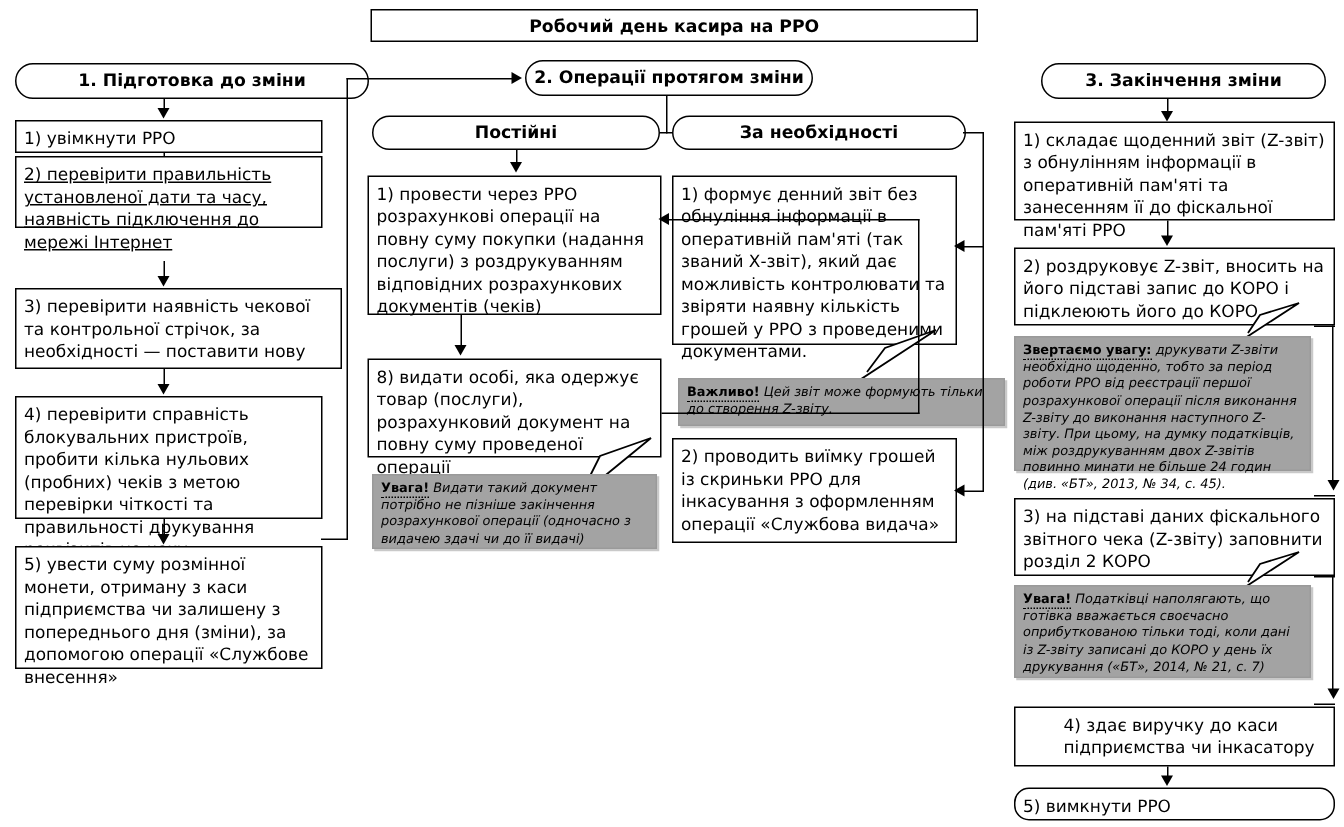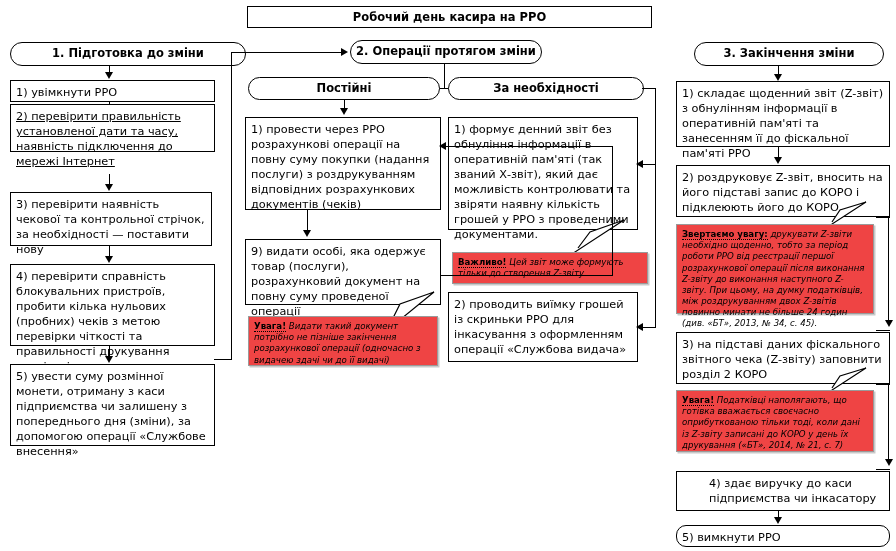--- a/index.html
+++ b/index.html
@@ -9,21 +9,21 @@
     color:#000;
   }
   .node{position:absolute;box-sizing:border-box;background:#fff;border:1.4px solid #000;}
   .rect{border-radius:0;}
   .pill{border-radius:22px;display:flex;align-items:center;justify-content:center;}
   .pill .txt{font-weight:bold;font-size:11.5px;text-align:center;line-height:1.15;}
   .title{display:flex;align-items:center;justify-content:center;}
   .title .txt{font-weight:bold;font-size:11.5px;}
   .step{padding:4px 5px 3px 5px;}
   .step .txt{font-size:11.3px;line-height:1.33;display:block;}
-  .note{border:1.2px solid #9a9a9a;background:#ef4444;box-shadow:1.5px 1.5px 0 0 #c9c9c9;}
+  .note{border:1.2px solid #9a9a9a;background:#a3a3a3;box-shadow:1.5px 1.5px 0 0 #c9c9c9;}
   .note .txt{font-size:8.6px;line-height:1.3;font-style:italic;display:block;}
   .note b{font-style:normal;font-weight:bold;border-bottom:1px dotted #000;}
   .line{position:absolute;background:#000;}
   .h{height:1.4px;}
   .v{width:1.4px;}
   .arrow{position:absolute;width:0;height:0;}
   .arr-down{border-left:4.5px solid transparent;border-right:4.5px solid transparent;border-top:7px solid #000;}
   .arr-right{border-top:4.5px solid transparent;border-bottom:4.5px solid transparent;border-left:7px solid #000;}
   .arr-left{border-top:4.5px solid transparent;border-bottom:4.5px solid transparent;border-right:7px solid #000;}
   .leader{position:absolute;}
@@ -49,21 +49,21 @@
 <div class="line v" style="left:109px;top:102px;height:12px;"></div>
 <div class="arrow arr-down" style="left:105px;top:112px;"></div>
 
 <div class="node rect step" style="left:10px;top:104px;width:205px;height:48px;text-decoration:underline;">
   <span class="txt">2) перевірити правильність установленої дати та часу, наявність підключення до мережі Інтернет</span>
 </div>
 
 <div class="line v" style="left:109px;top:174px;height:12px;"></div>
 <div class="arrow arr-down" style="left:105px;top:184px;"></div>
 
-<div class="node rect step" style="left:10px;top:192px;width:202px;height:54px;">
+<div class="node rect step" style="left:10px;top:192px;width:218px;height:54px;">
   <span class="txt">3) перевірити наявність чекової та контрольної стрічок, за необхідності — поставити нову</span>
 </div>
 
 <div class="line v" style="left:109px;top:246px;height:12px;"></div>
 <div class="arrow arr-down" style="left:105px;top:256px;"></div>
 
 <div class="node rect step" style="left:10px;top:264px;width:205px;height:82px;">
   <span class="txt">4) перевірити справність блокувальних пристроїв, пробити кілька нульових (пробних) чеків з метою перевірки чіткості та правильності друкування реквізитів на чеку</span>
 </div>
 
@@ -98,38 +98,38 @@
 <div class="arrow arr-down" style="left:340px;top:108px;"></div>
 
 <div class="node rect step" style="left:245px;top:117px;width:196px;height:93px;">
   <span class="txt">1) провести через РРО розрахункові операції на повну суму покупки (надання послуги) з роздрукуванням відповідних розрахункових документів (чеків)</span>
 </div>
 
 <div class="line v" style="left:307px;top:210px;height:22px;"></div>
 <div class="arrow arr-down" style="left:303px;top:230px;"></div>
 
 <div class="node rect step" style="left:245px;top:239px;width:196px;height:66px;">
-  <span class="txt">9) видати особі, яка одержує товар (послуги), розрахунковий документ на повну суму проведеної операції</span>
+  <span class="txt">8) видати особі, яка одержує товар (послуги), розрахунковий документ на повну суму проведеної операції</span>
 </div>
 
 <svg class="leader" style="left:330px;top:290px;width:110px;height:40px;" viewBox="0 0 110 40">
   <polyline points="2,38 60,38 104,2 70,14 62,30" fill="#ffffff" stroke="#000000" stroke-width="1.2"></polyline>
 </svg>
 <div class="node note" style="left:248px;top:316px;width:190px;height:50px;padding:4px 5px;">
   <span class="txt"><b>Увага!</b><span> Видати такий документ потрібно не пізніше закінчення розрахункової операції (одночасно з видачею здачі чи до її видачі)</span></span>
 </div>
 
 <div class="node rect step" style="left:448px;top:117px;width:190px;height:113px;">
   <span class="txt">1) формує денний звіт без обнуління інформації в оперативній пам'яті (так званий Х-звіт), який дає можливість контролювати та звіряти наявну кількість грошей у РРО з проведеними документами.</span>
 </div>
 
 <svg class="leader" style="left:520px;top:218px;width:110px;height:38px;" viewBox="0 0 110 38">
   <polyline points="2,36 52,36 104,2 70,14 58,30" fill="#ffffff" stroke="#000000" stroke-width="1.2"></polyline>
 </svg>
-<div class="node note" style="left:452px;top:252px;width:196px;height:32px;padding:4px 5px;">
+<div class="node note" style="left:452px;top:252px;width:218px;height:32px;padding:4px 5px;">
   <span class="txt"><b>Важливо!</b><span> Цей звіт може формують тільки до створення Z-звіту.</span></span>
 </div>
 
 <div class="node rect step" style="left:448px;top:292px;width:190px;height:70px;">
   <span class="txt">2) проводить виїмку грошей із скриньки РРО для інкасування з оформленням операції «Службова видача»</span>
 </div>
 
 <div class="line h" style="left:642px;top:88px;width:14px;"></div>
 <div class="line v" style="left:655px;top:88px;height:240px;"></div>
 <div class="line h" style="left:638px;top:164px;width:18px;"></div>

